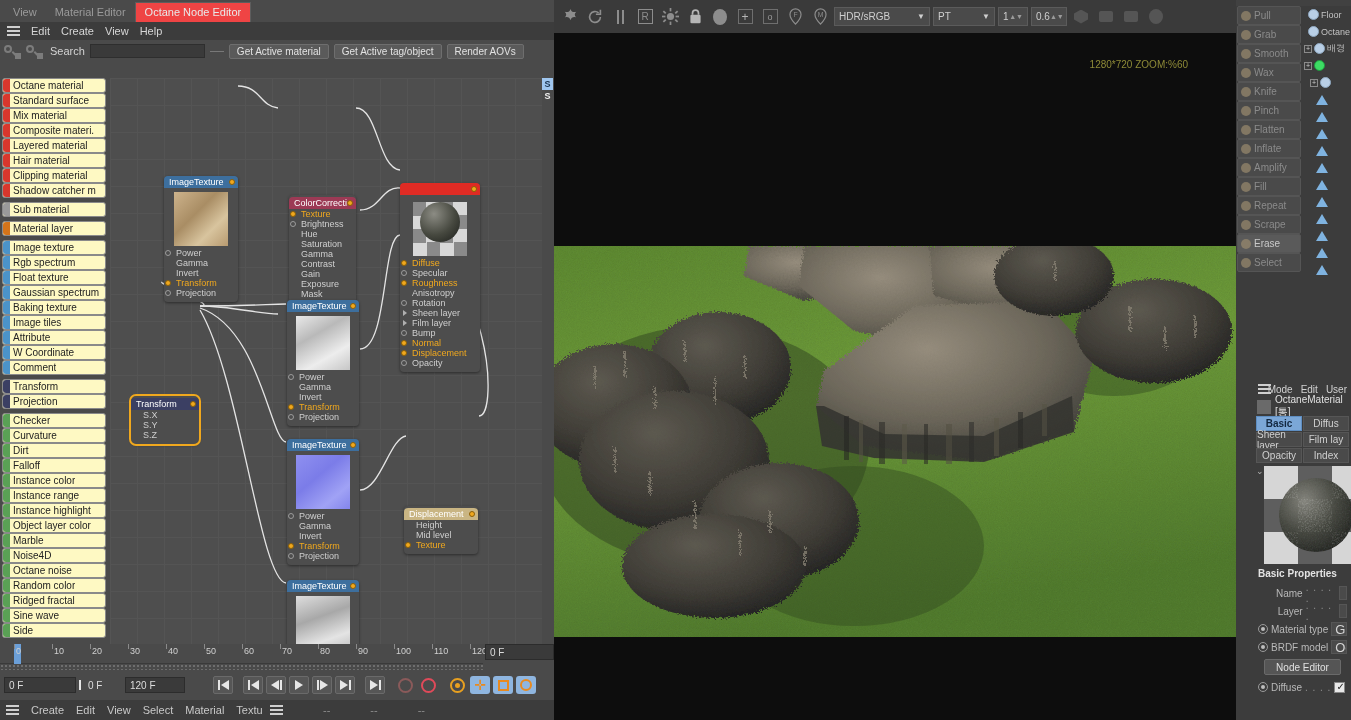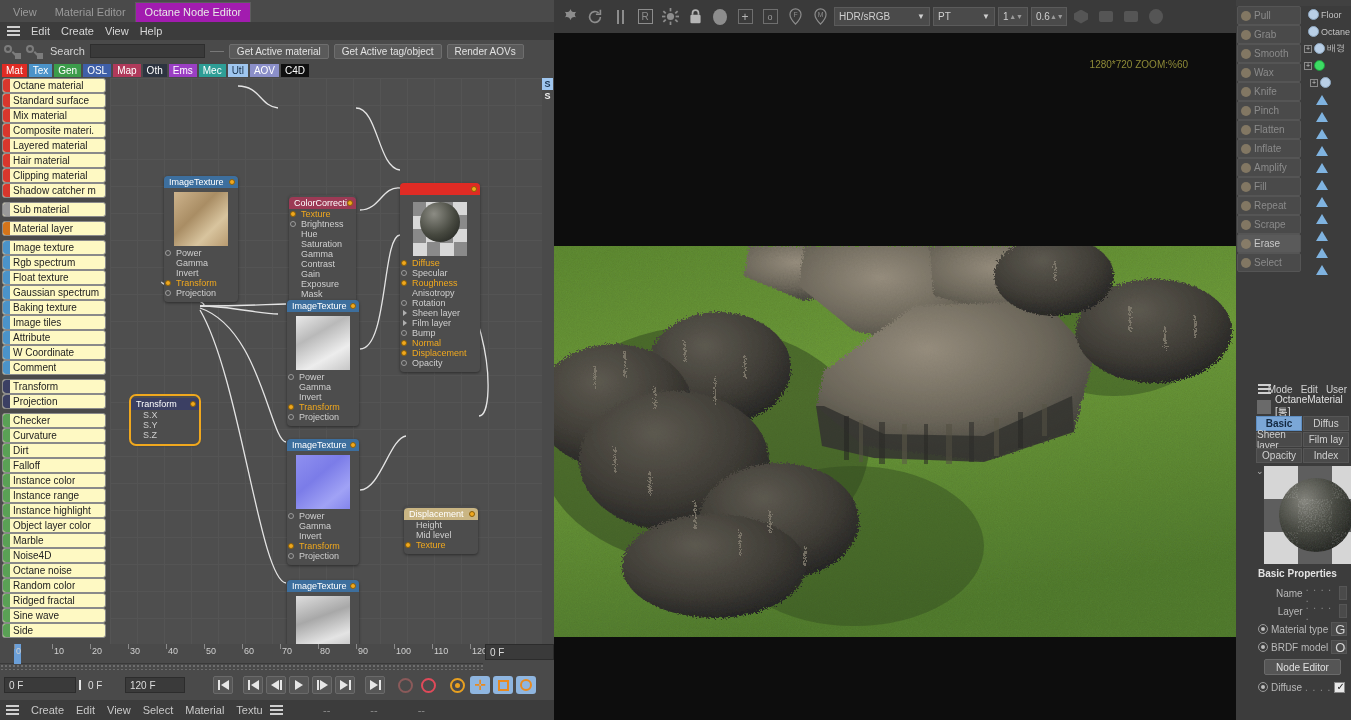--- a/index.html
+++ b/index.html
@@ -5,21 +5,21 @@
   * { box-sizing: border-box; margin:0; padding:0; }
   html,body { width:1351px; height:720px; overflow:hidden; background:#414141;
     font-family:"Liberation Sans", sans-serif; font-size:11px; color:#c8c8c8; }
   #app { position:relative; width:1351px; height:720px; }
 
   
   #left { position:absolute; left:0; top:0; width:554px; height:720px; background:#4a4a4a; }
 
   .winTabs { height:22px; background:#4a4a4a; display:flex; align-items:flex-end; padding-left:4px; }
   .winTab { padding:3px 9px 4px; font-size:11px; color:#9a9a9a; }
-  .winTab.active { background:#a21caf; color:#e8e8e8; border-top:1px solid #5d5d5d;
+  .winTab.active { background:#ef4444; color:#e8e8e8; border-top:1px solid #5d5d5d;
     border-left:1px solid #5d5d5d; border-right:1px solid #5d5d5d; }
 
   .menubar { height:18px; background:#3c3c3c; display:flex; align-items:center; gap:11px; padding:0 7px; }
   .burger { display:inline-block; width:13px; height:10px; position:relative; }
   .burger i { position:absolute; left:0; width:13px; height:2px; background:#cfcfcf; }
   .burger i:nth-child(1){top:0} .burger i:nth-child(2){top:4px} .burger i:nth-child(3){top:8px}
   .menubar span.mi { color:#d6d6d6; font-size:11px; }
 
   .toolrow { height:22px; background:#4a4a4a; display:flex; align-items:center; gap:5px; padding:0 4px; }
   .magicon { width:17px; height:15px; opacity:.45; position:relative; }
@@ -180,33 +180,20 @@
           <span class="sq"></span>
         </span>
       <span class="srchLbl">Search</span>
       <span class="srchBox" placeholder=""></span>
       <span class="dash"></span>
       <span class="tbtn">Get Active material</span>
       <span class="tbtn">Get Active tag/object</span>
       <span class="tbtn">Render AOVs</span>
     </div>
 
-    <div class="catrow" id="catrow">
-        <span class="cat" style="background: rgb(224, 43, 36);">Mat</span>
-        <span class="cat" style="background: rgb(75, 147, 201);">Tex</span>
-        <span class="cat" style="background: rgb(60, 156, 75);">Gen</span>
-        <span class="cat" style="background: rgb(63, 95, 168);">OSL</span>
-        <span class="cat" style="background: rgb(176, 58, 91);">Map</span>
-        <span class="cat" style="background: rgb(45, 52, 64);">Oth</span>
-        <span class="cat" style="background: rgb(155, 63, 196);">Ems</span>
-        <span class="cat" style="background: rgb(46, 158, 150);">Mec</span>
-        <span class="cat" style="background: rgb(159, 198, 239); color: rgb(24, 48, 72);">Utl</span>
-        <span class="cat" style="background: rgb(139, 143, 201);">AOV</span>
-        <span class="cat" style="background: rgb(16, 16, 16);">C4D</span>
-      </div>
 
     <div class="body">
       <div id="nodelist">
           <div class="nitem">
             <span class="sw" style="background: rgb(216, 55, 45);"></span>
             <span class="lb">Octane material</span>
           </div>
           <div class="nitem">
             <span class="sw" style="background: rgb(216, 55, 45);"></span>
             <span class="lb">Standard surface</span>

